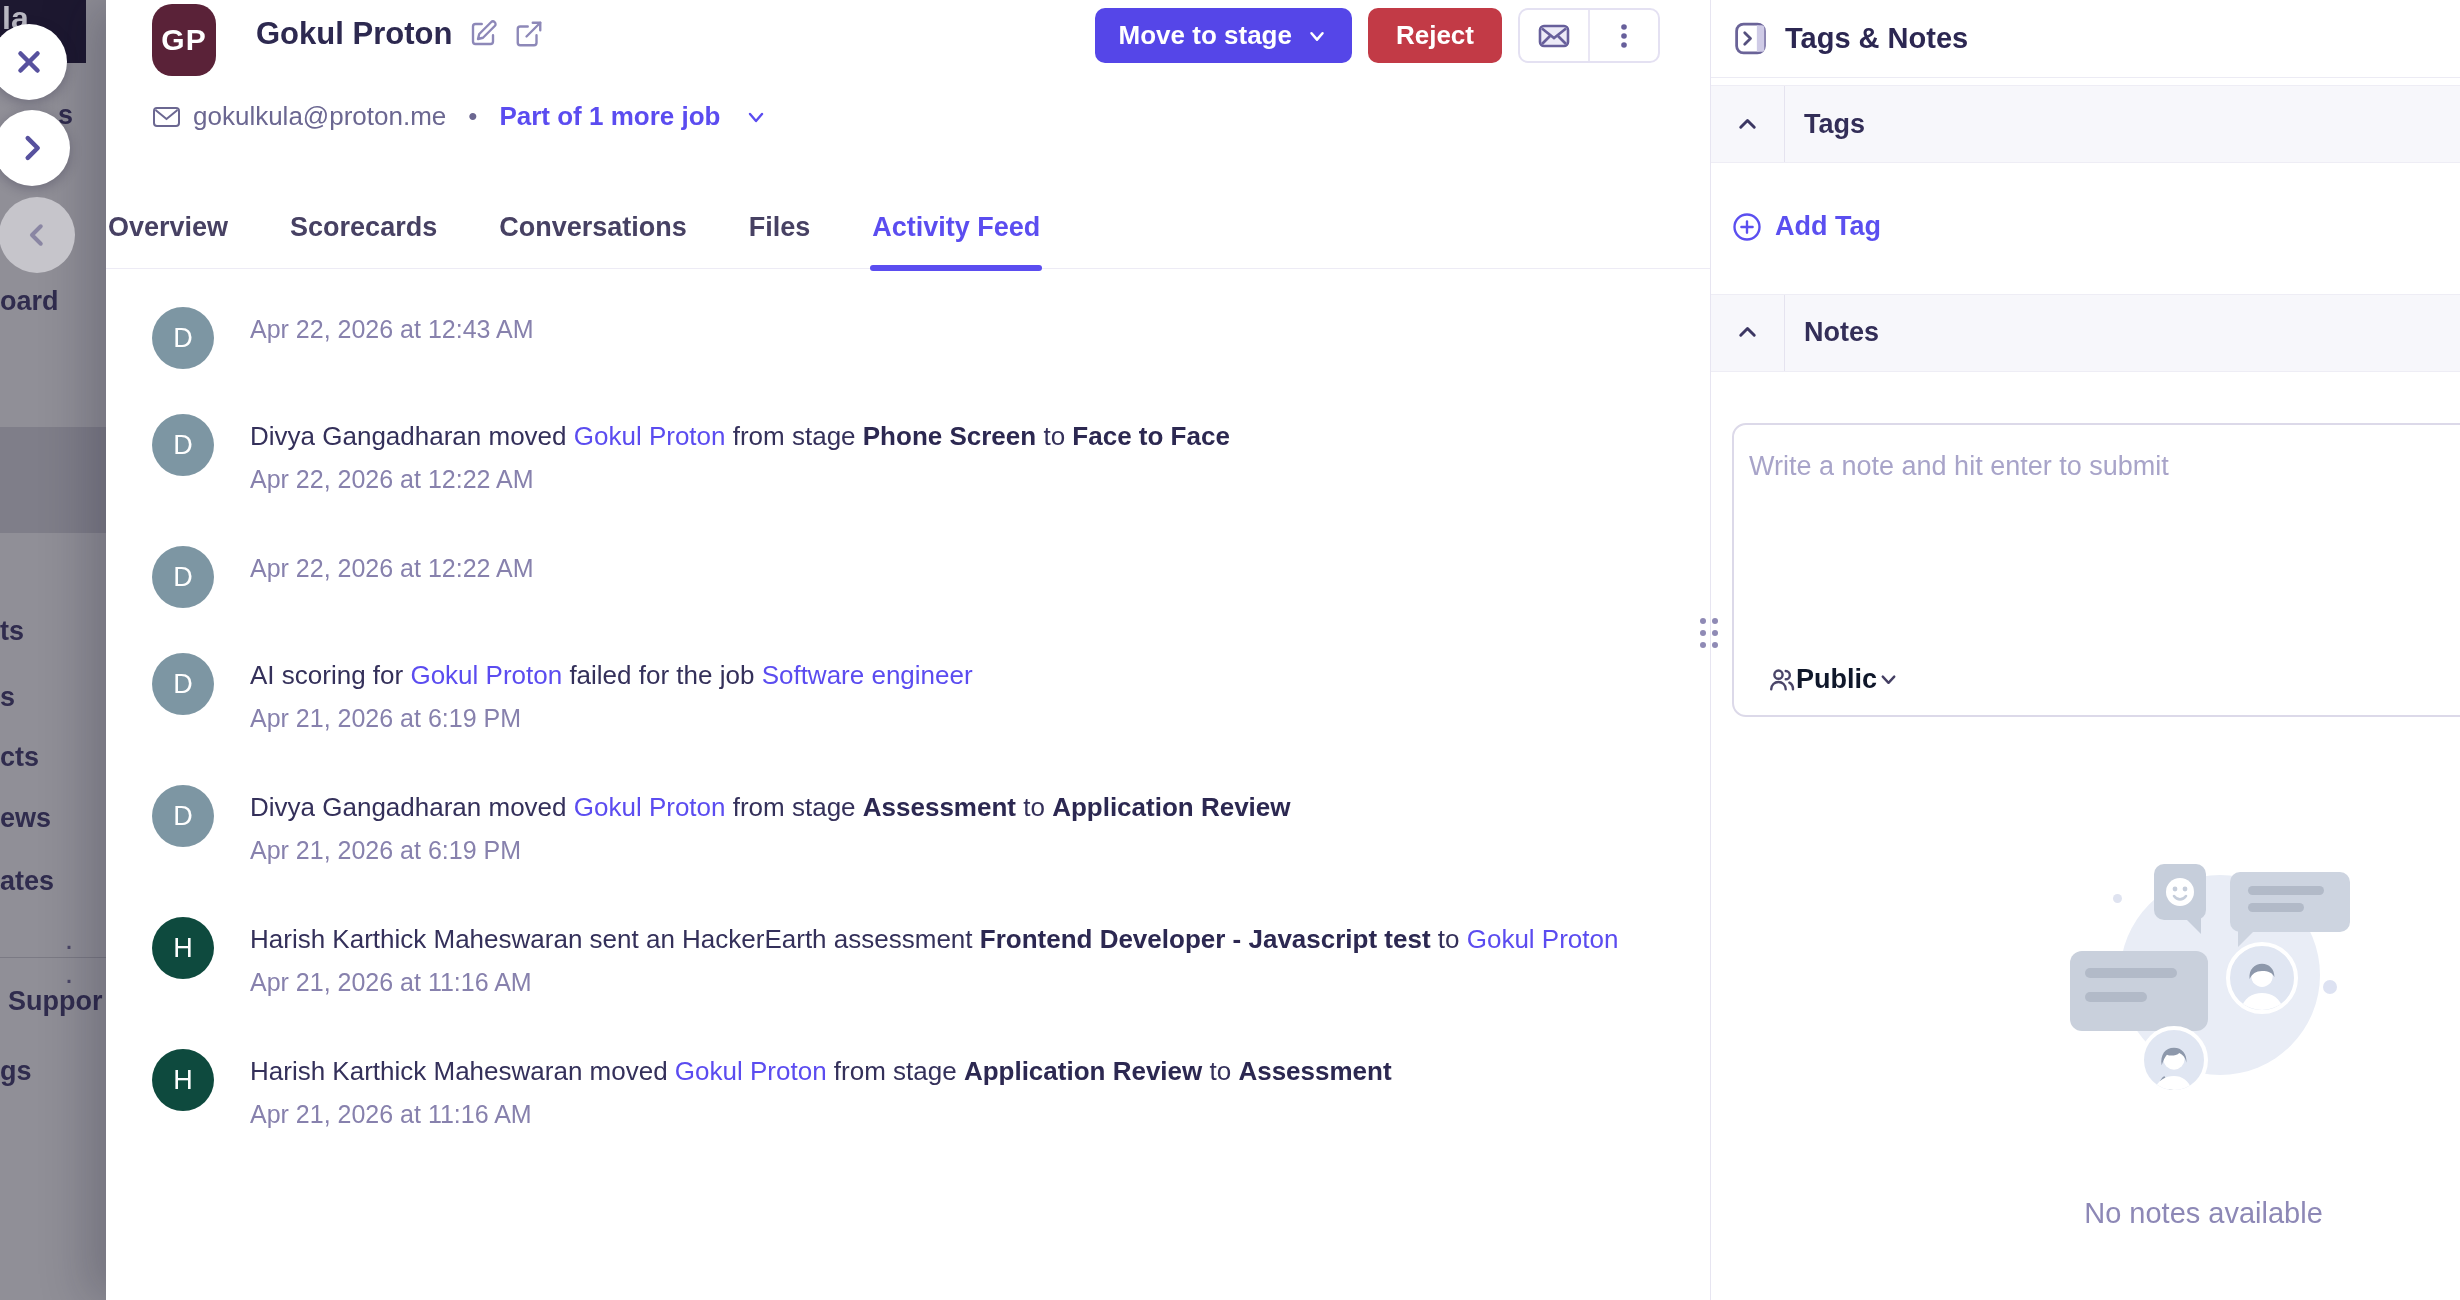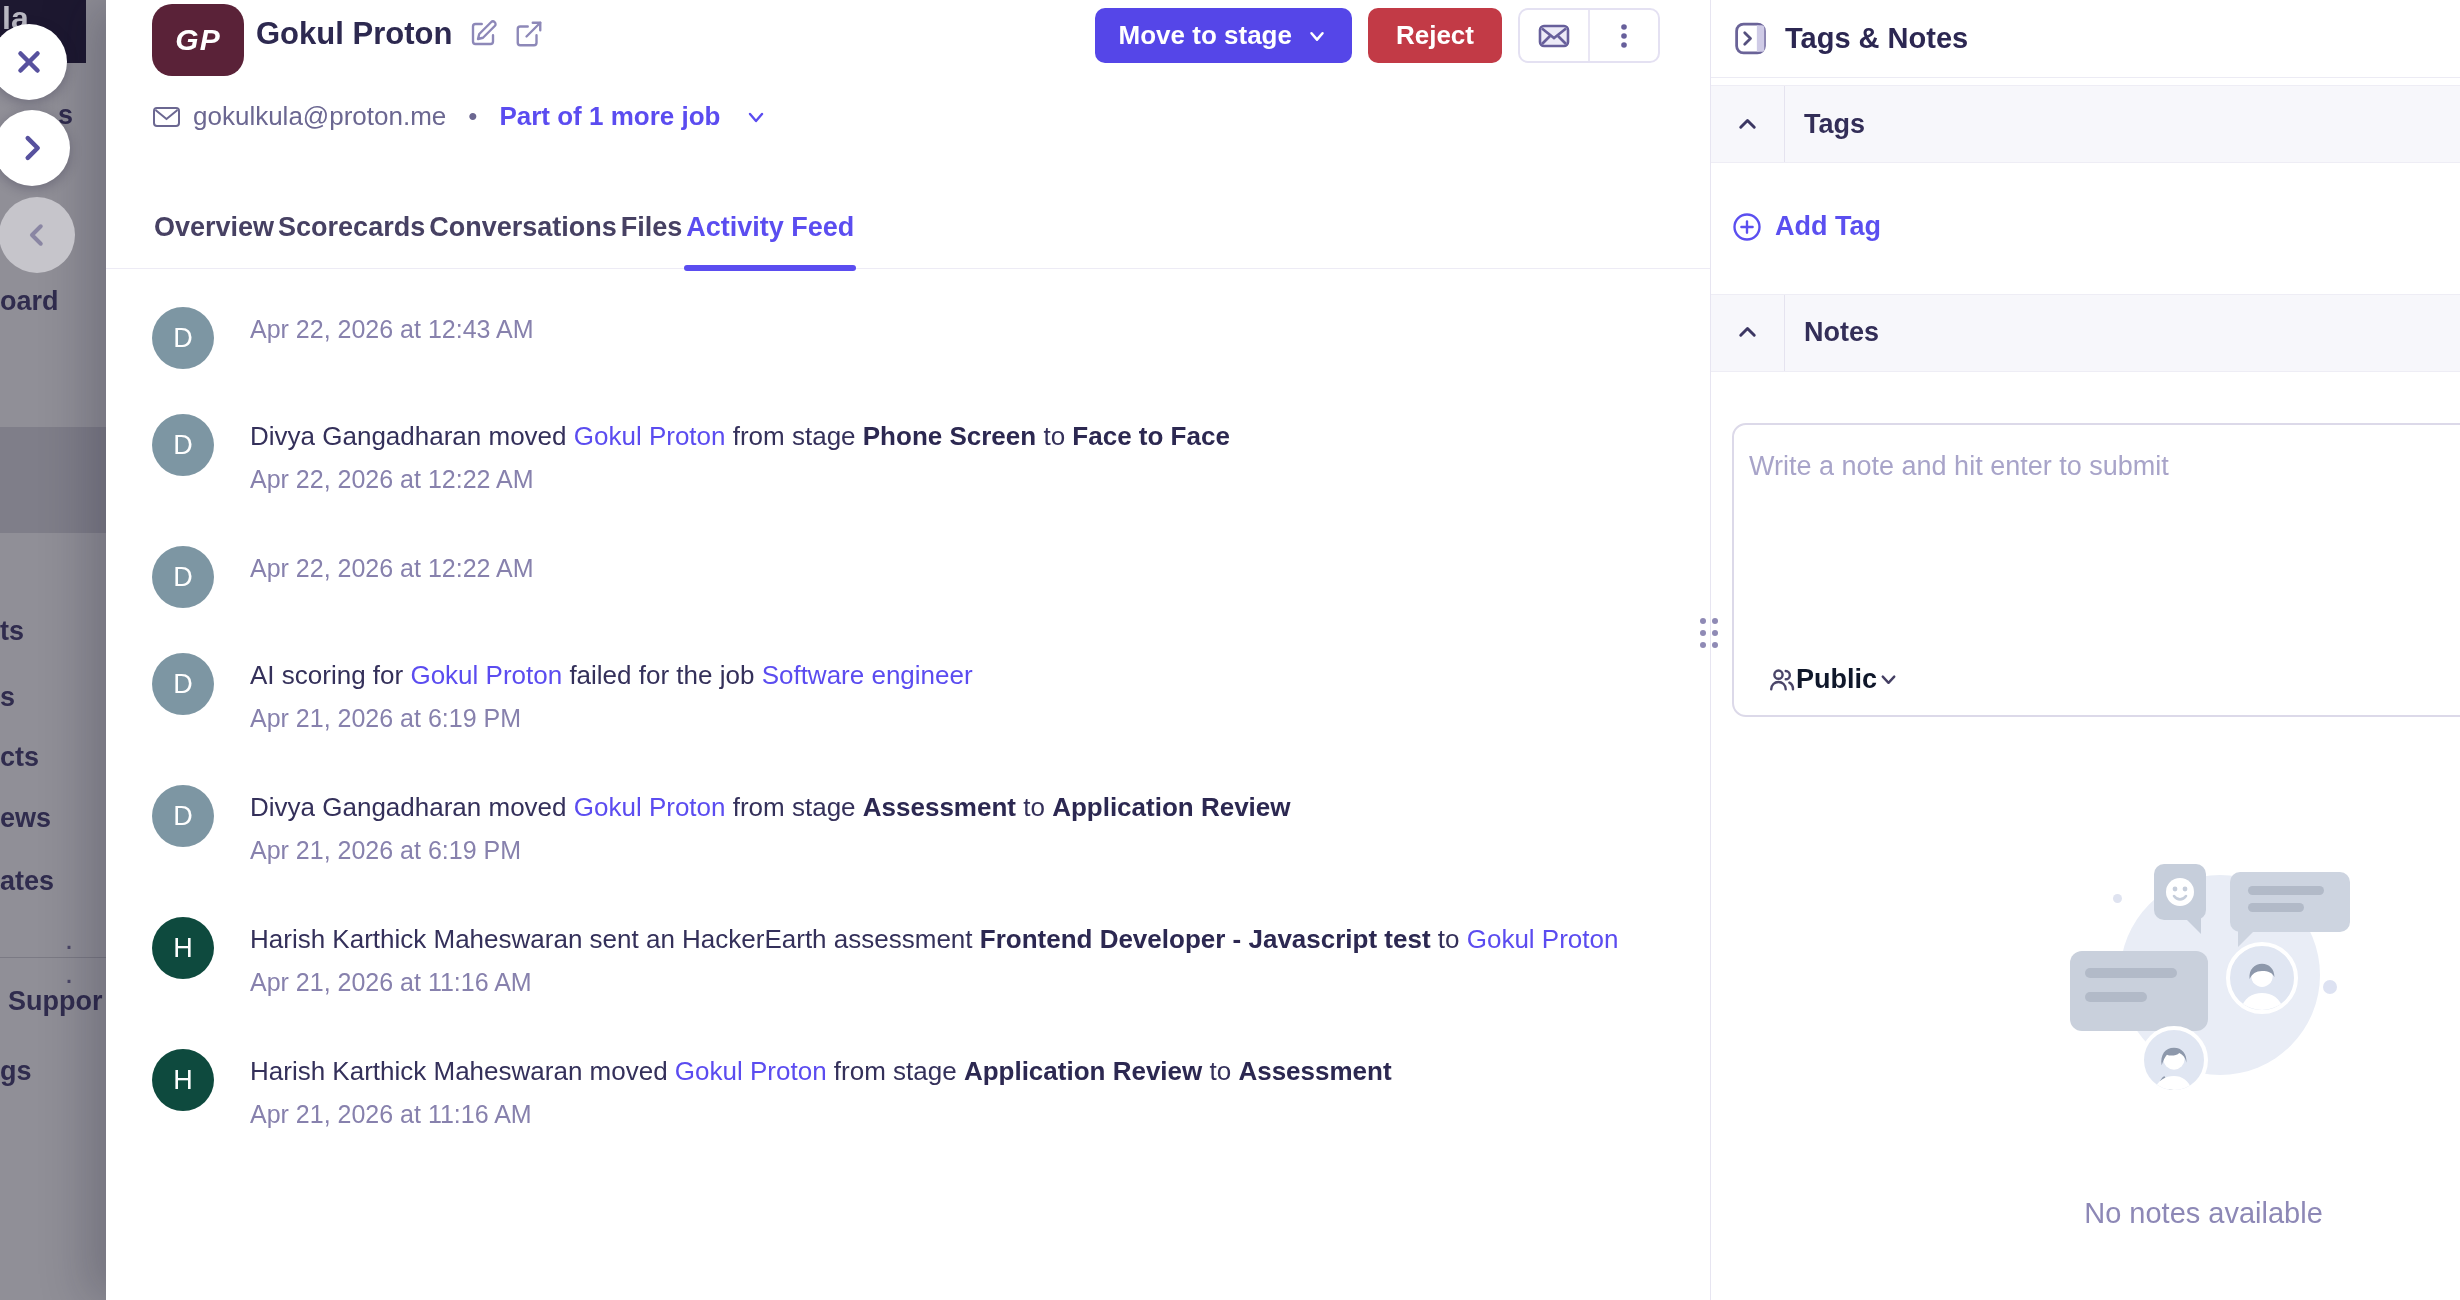--- a/index.html
+++ b/index.html
@@ -34,42 +34,42 @@
     display:flex; align-items:center; justify-content:center; z-index:9;
     box-shadow:0 3px 12px rgba(25,20,55,.28); cursor:pointer; }
   .c-close { left:-9px; top:24px; background:#ffffff; }
   .c-next  { left:-6px; top:110px; background:#ffffff; }
   .c-prev  { left:-1px; top:197px; background:#c6c5cb; box-shadow:none; }
 
   
   .panel { position:absolute; left:106px; top:0; bottom:0; width:1604px; background:#fff;
     z-index:5; box-shadow:-20px 0 44px rgba(20,16,40,.22); }
 
-  .avatar-gp { position:absolute; left:46px; top:4px; width:92px; height:72px; border-radius:20px;
+  .avatar-gp { position:absolute; left:46px; top:4px; width:64px; height:72px; border-radius:20px;
     color:#fff; font-size:30px; font-weight:700; letter-spacing:1px;
-    display:flex; align-items:center; justify-content:center;font-style:italic; }
+    display:flex; align-items:center; justify-content:center; }
   .name-row { position:absolute; left:150px; top:16px; display:flex; align-items:center; gap:16px; }
   .name-row h1 { font-size:31px; font-weight:700; color:#2d2950; }
   .email-row { position:absolute; left:46px; top:101px; display:flex; align-items:center; gap:12px; }
   .email-txt { font-size:26px; color:#6b6791; }
   .email-dot { font-size:26px; color:#6b6791; margin:0 10px; }
   .job-link { font-size:26px; font-weight:600; color:#5b4cf0; cursor:pointer; display:flex; align-items:center; gap:24px; }
 
   .actions { position:absolute; top:8px; right:50px; display:flex; align-items:center; gap:16px;padding-left:44px; }
   .btn { height:55px; border:none; border-radius:10px; font-family:inherit; font-size:26px; font-weight:600;
     color:#fff; display:flex; align-items:center; justify-content:center; cursor:pointer; }
   .btn-stage { padding:0 24px; gap:14px; }
   .btn-reject { padding:0 28px; }
   .btn-group { height:55px; width:142px; background:#fff; border:2px solid #e4e1f2; border-radius:10px;
     display:flex; overflow:hidden; }
   .btn-cell { flex:1; display:flex; align-items:center; justify-content:center; cursor:pointer; }
   .btn-cell + .btn-cell { border-left:2px solid #e9e6f4; }
 
-  .tabs { position:absolute; left:0; right:0; top:200px; padding-left:46px;
-    display:flex; border-bottom:1px solid #edebf5; }
+  .tabs { position:absolute; left:0; right:0; top:200px; 
+    display:flex; gap:58px; border-bottom:1px solid #edebf5; }
   .tab { position:relative; padding:12px 2px 25px; font-size:27px; font-weight:600; color:#474163; cursor:pointer; white-space:nowrap; }
   .tab.active { color:#5b4df0; }
   .tab.active::after { content:""; position:absolute; left:0; right:0; bottom:-3px; height:6px;
     border-radius:3px; background:#5b4df0; }
 
   .feed { position:absolute; left:0; right:0; top:270px; bottom:0; overflow:hidden; padding:37px 56px 0 46px; }
   .feed-item { display:flex; gap:36px; margin-bottom:45px; }
   .feed-avatar { flex:none; width:62px; height:62px; border-radius:50%; color:#fff;
     font-size:27px; font-weight:500; display:flex; align-items:center; justify-content:center; }
   .feed-body { max-width:1410px; padding-top:1px; }

